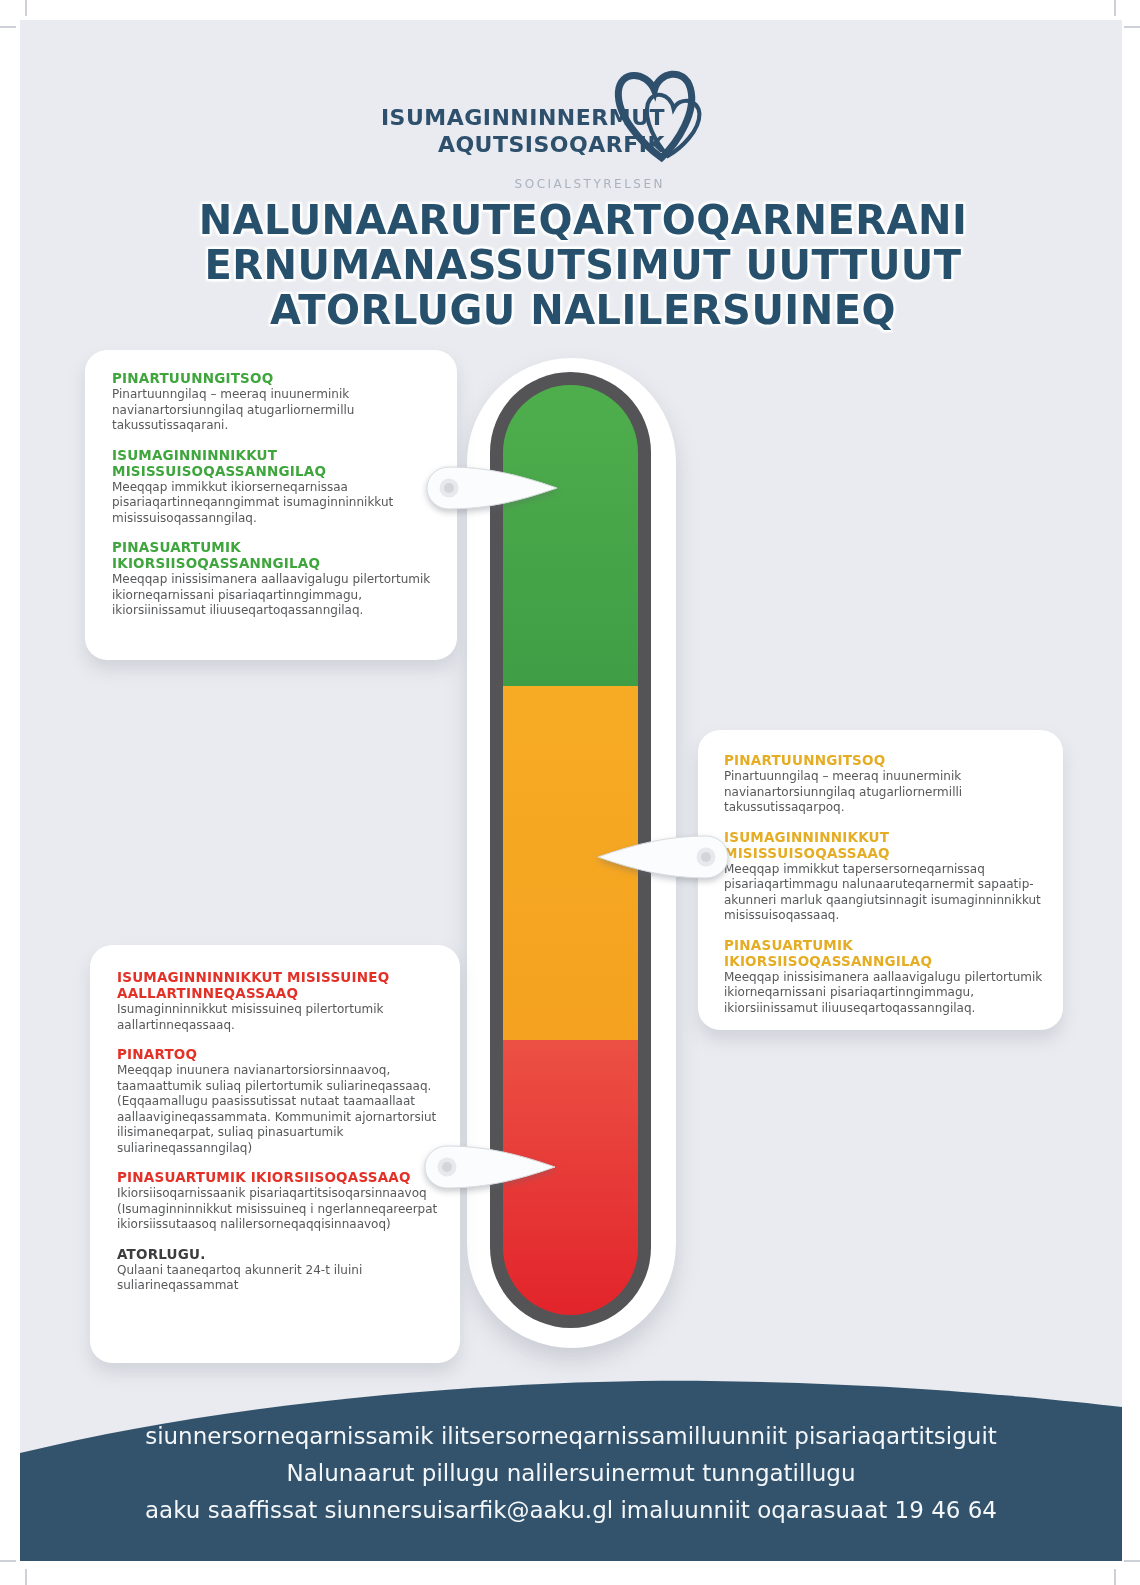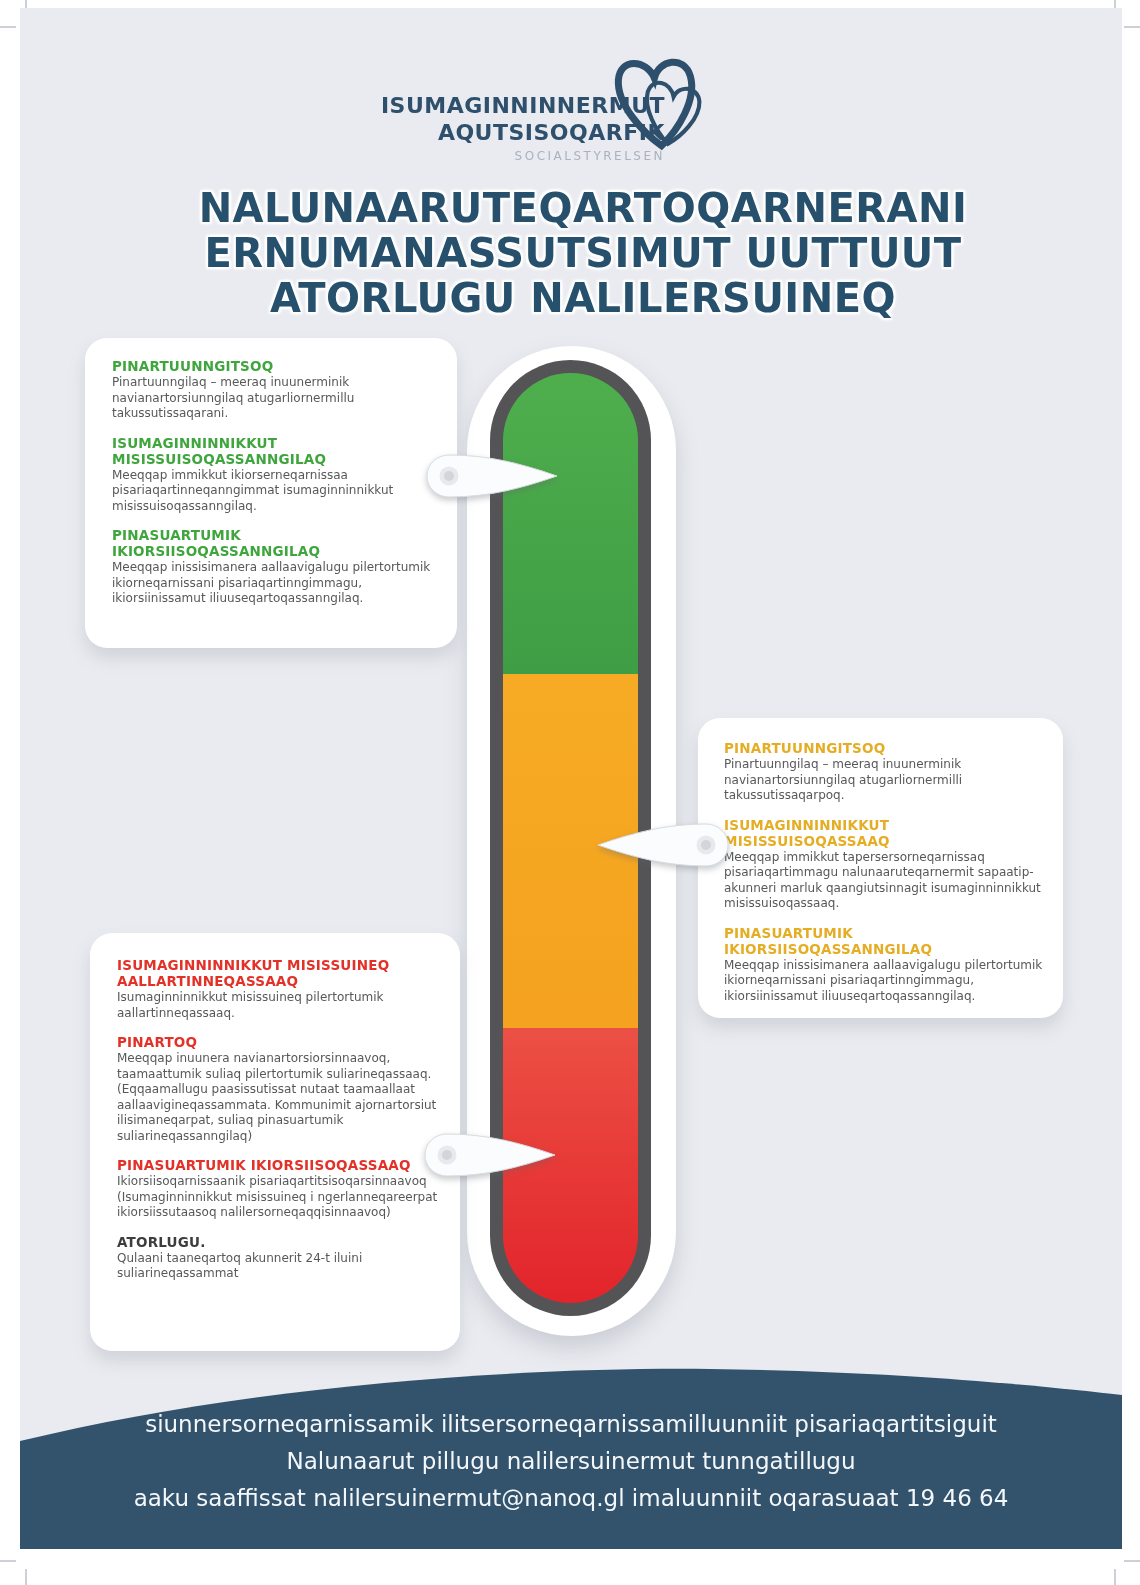--- a/index.html
+++ b/index.html
@@ -9,26 +9,26 @@
     --seg-green-1:#4fae4c; --seg-green-2:#3f9d45;
     --seg-orange-1:#f7ab24; --seg-orange-2:#f4a21f;
     --seg-red-1:#ec5044; --seg-red-2:#e2242b;
     --logo-blue:#2e506c; --logo-sub:#a9b2bd;
   }
   *{box-sizing:border-box;}
   html,body{margin:0;padding:0;}
   body{font-family:"DejaVu Sans","Liberation Sans",sans-serif;background:#fff;}
   .page{position:relative;width:1140px;height:1585px;background:#ffffff;overflow:hidden;}
   .mark{position:absolute;background:#cdd0d6;}
-  .poster{position:absolute;left:20px;top:8px;width:1102px;height:1541px;background:var(--poster-bg);overflow:hidden;}
+  .poster{position:absolute;left:20px;top:20px;width:1102px;height:1541px;background:var(--poster-bg);overflow:hidden;}
 
   
   .logo-text{position:absolute;top:84px;right:457px;text-align:right;color:var(--logo-blue);}
   .logo-l1,.logo-l2{font-size:22px;font-weight:bold;line-height:27px;letter-spacing:.5px;}
-  .logo-l3{font-size:12px;letter-spacing:2.5px;color:var(--logo-sub);margin-top:3px;}
+  .logo-l3{font-size:12px;letter-spacing:2.5px;color:var(--logo-sub);margin-top:19px;}
   .heart{position:absolute;left:593px;top:40px;}
 
   
   .title{position:absolute;top:166px;left:0;width:100%;text-align:center;margin:12px;
     font-size:40px;line-height:45px;font-weight:bold;letter-spacing:.5px;color:var(--dark-blue);
     text-shadow:-2px -2px 2px #fff,2px -2px 2px #fff,-2px 2px 2px #fff,2px 2px 2px #fff,0 0 6px #fff;}
 
   
   .thermo-casing{position:absolute;left:447px;top:338px;width:209px;height:990px;background:#ffffff;
     border-radius:105px;box-shadow:0 12px 22px rgba(125,130,145,.28);}
@@ -168,17 +168,17 @@
       <circle cx="24" cy="23" r="9.5" fill="#e7e9ec"></circle>
       <circle cx="24" cy="23" r="5" fill="#d2d5d9"></circle>
     </svg>
 
     <svg class="footer-shape" width="1102" height="190" viewBox="0 0 1102 190">
       <path d="M0,82 C230,26 500,8 690,10 C870,12 1015,26 1102,36 L1102,190 L0,190 Z" fill="var(--footer-bg)"></path>
     </svg>
     <div class="footer-text">
       <div>siunnersorneqarnissamik ilitsersorneqarnissamilluunniit pisariaqartitsiguit</div>
       <div>Nalunaarut pillugu nalilersuinermut tunngatillugu</div>
-      <div><span>aaku saaffissat </span><span class="email">nalilersuinermut@nanoq.gl</span><span> imaluunniit oqarasuaat </span><span>19 46 64</span></div>
+      <div><span>aaku saaffissat </span><span class="email">siunnersuisarfik@aaku.gl</span><span> imaluunniit oqarasuaat </span><span>19 46 64</span></div>
     </div>
 
   </div>
 </div>
 
 </body></html>

